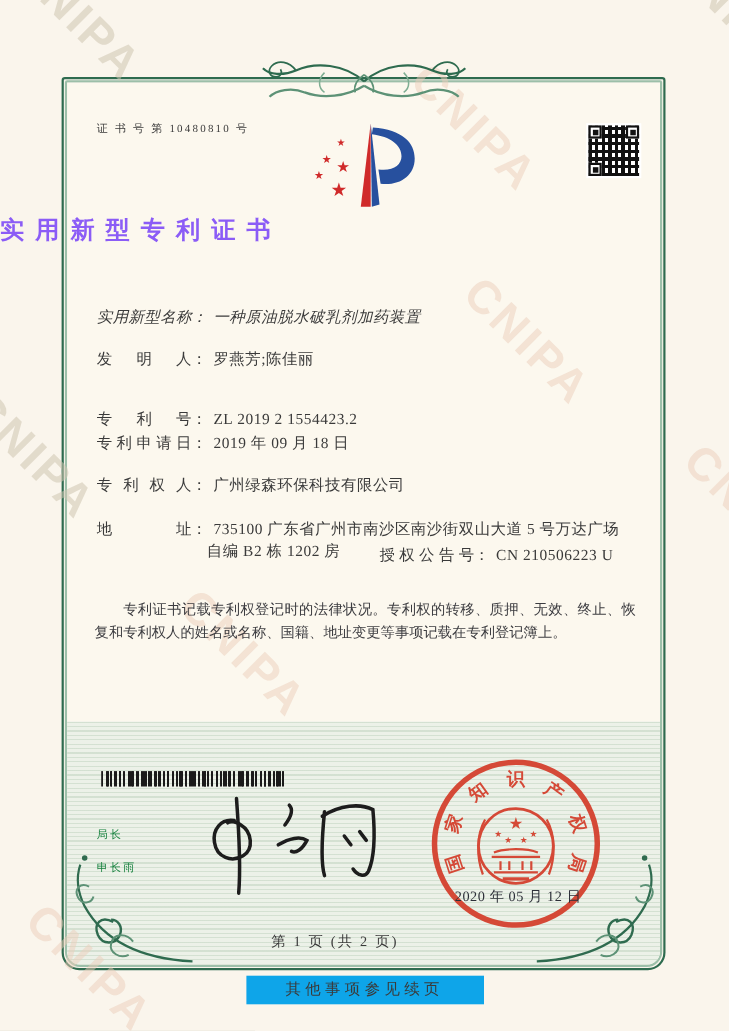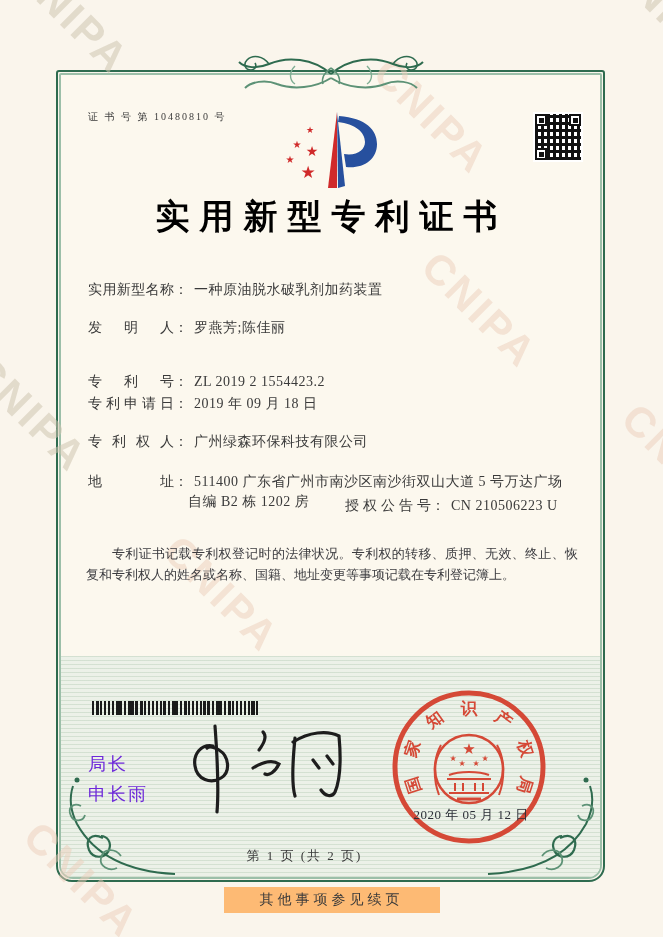--- a/index.html
+++ b/index.html
@@ -14,44 +14,44 @@
   .frame{position:absolute;left:56px;top:70px;width:545px;height:808px;border:2px solid #2e6b4f;
          border-radius:3px 3px 16px 16px;z-index:1;}
   .frame-inner{position:absolute;inset:1px;border:2px solid #9cbfa9;border-radius:2px 2px 14px 14px;overflow:hidden;}
   .zone-top{position:absolute;left:0;right:0;top:0;height:581px;background:#fcf8ee;}
   .zone-bottom{position:absolute;left:0;right:0;top:581px;bottom:0;background:#ecf1e8;
       background-image:repeating-linear-gradient(180deg,rgba(167,194,168,.35) 0 1px,transparent 1px 4px);}
   
   .orn{position:absolute;z-index:3;}
   
   .cert-no{position:absolute;left:88px;top:110px;font-size:10px;letter-spacing:2px;z-index:5;}
-  .title{position:absolute;left:0;top:194px;width:663px;text-align:center;font-size:34px;font-weight:700;
-         letter-spacing:10px;color:#000000;z-index:5;}
+  .title{position:absolute;left:0;top:194px;width:663px;font-size:22px;font-weight:700;
+         letter-spacing:10px;color:#8b5cf6;z-index:5;}
   .frow{position:absolute;left:88px;font-size:14px;line-height:20px;white-space:nowrap;z-index:5;}
   .flabel{display:inline-block;width:86px;text-align:justify;text-align-last:justify;}
   .fcolon{display:inline-block;margin-right:6px;}
   .fvalue{letter-spacing:.5px;}
   .paras{position:absolute;left:86px;top:543px;width:492px;font-size:13px;line-height:21px;
          text-align:justify;color:#3c3c40;z-index:5;}
   .paras p{margin:0;text-indent:2em;}
   
   .barcode{position:absolute;left:92px;top:701px;width:168px;height:14px;z-index:5;
     background-image:
       repeating-linear-gradient(90deg,#1a1a1a 0 2px,transparent 2px 4px),
       repeating-linear-gradient(90deg,transparent 0 5px,#1a1a1a 5px 7px,transparent 7px 11px),
       repeating-linear-gradient(90deg,transparent 0 9px,#1a1a1a 9px 10px,transparent 10px 17px);}
-  .director{position:absolute;left:88px;font-size:18px;letter-spacing:2px;color:#6d28d9;
+  .director{position:absolute;left:88px;font-size:10px;letter-spacing:2px;color:#15803d;
             font-family:"Liberation Sans","DejaVu Sans",sans-serif;z-index:5;}
   .sig{position:absolute;left:175px;top:708px;z-index:5;}
   .seal{position:absolute;left:389px;top:687px;z-index:6;opacity:.93;}
   .seal-date{position:absolute;left:407px;top:806px;width:128px;text-align:center;font-size:13px;
              color:#2c2f38;letter-spacing:.5px;z-index:7;}
   .page-info{position:absolute;left:56px;top:847px;width:497px;text-align:center;font-size:13px;
              letter-spacing:2px;z-index:5;}
-  .cont-note{position:absolute;left:50%;top:887px;transform:translateX(-50%);background:#fdba74;
+  .cont-note{position:absolute;left:50%;top:887px;transform:translateX(-50%);background:#0ea5e9;
              padding:4px 36px;font-size:14px;letter-spacing:4px;white-space:nowrap;z-index:5;}
   
   .qr{position:absolute;left:533px;top:112px;width:50px;height:50px;background:#fff;padding:0;z-index:5;}
   .qr-inner{position:absolute;inset:2px;
     background-image:
       repeating-linear-gradient(90deg,#111 0 3px,transparent 3px 6px),
       repeating-linear-gradient(0deg,#111 0 3px,#fff 3px 7px);}
   .finder{position:absolute;width:12px;height:12px;border:2.5px solid #111;background:#fff;box-sizing:border-box;}
   .finder::after{content:"";position:absolute;inset:1.5px;background:#111;}
   .logo{position:absolute;left:278px;top:106px;z-index:5;}
@@ -122,37 +122,37 @@
 
   <div class="qr">
     <div class="qr-inner"></div>
     <div class="finder" style="left:2px;top:2px;"></div>
     <div class="finder" style="right:2px;top:2px;"></div>
     <div class="finder" style="left:2px;bottom:2px;"></div>
   </div>
 
   <div class="title">实用新型专利证书</div>
 
-  <div class="frow" style="top:280px;">
+  <div class="frow" style="top:280px;font-style:italic;">
     <span class="flabel">实用新型名称</span><span class="fcolon">：</span><span class="fvalue">一种原油脱水破乳剂加药装置</span>
   </div>
   <div class="frow" style="top:318px;">
     <span class="flabel">发明人</span><span class="fcolon">：</span><span class="fvalue">罗燕芳;陈佳丽</span>
   </div>
   <div class="frow" style="top:372px;">
     <span class="flabel">专利号</span><span class="fcolon">：</span><span class="fvalue">ZL 2019 2 1554423.2</span>
   </div>
   <div class="frow" style="top:394px;">
     <span class="flabel">专利申请日</span><span class="fcolon">：</span><span class="fvalue">2019 年 09 月 18 日</span>
   </div>
   <div class="frow" style="top:432px;">
     <span class="flabel">专利权人</span><span class="fcolon">：</span><span class="fvalue">广州绿森环保科技有限公司</span>
   </div>
   <div class="frow" style="top:472px;">
-    <span class="flabel">地址</span><span class="fcolon">：</span><span class="fvalue">511400 广东省广州市南沙区南沙街双山大道 5 号万达广场</span>
+    <span class="flabel">地址</span><span class="fcolon">：</span><span class="fvalue">735100 广东省广州市南沙区南沙街双山大道 5 号万达广场</span>
   </div>
   <div class="frow" style="top:492px;left:188px;">
     <span class="fvalue">自编 B2 栋 1202 房</span>
   </div>
   <div class="frow" style="top:496px;left:345px;">
     <span class="flabel">授权公告号</span><span class="fcolon">：</span><span class="fvalue">CN 210506223 U</span>
   </div>
 
   <div class="paras">
     <p>专利证书记载专利权登记时的法律状况。专利权的转移、质押、无效、终止、恢复和专利权人的姓名或名称、国籍、地址变更等事项记载在专利登记簿上。</p>

